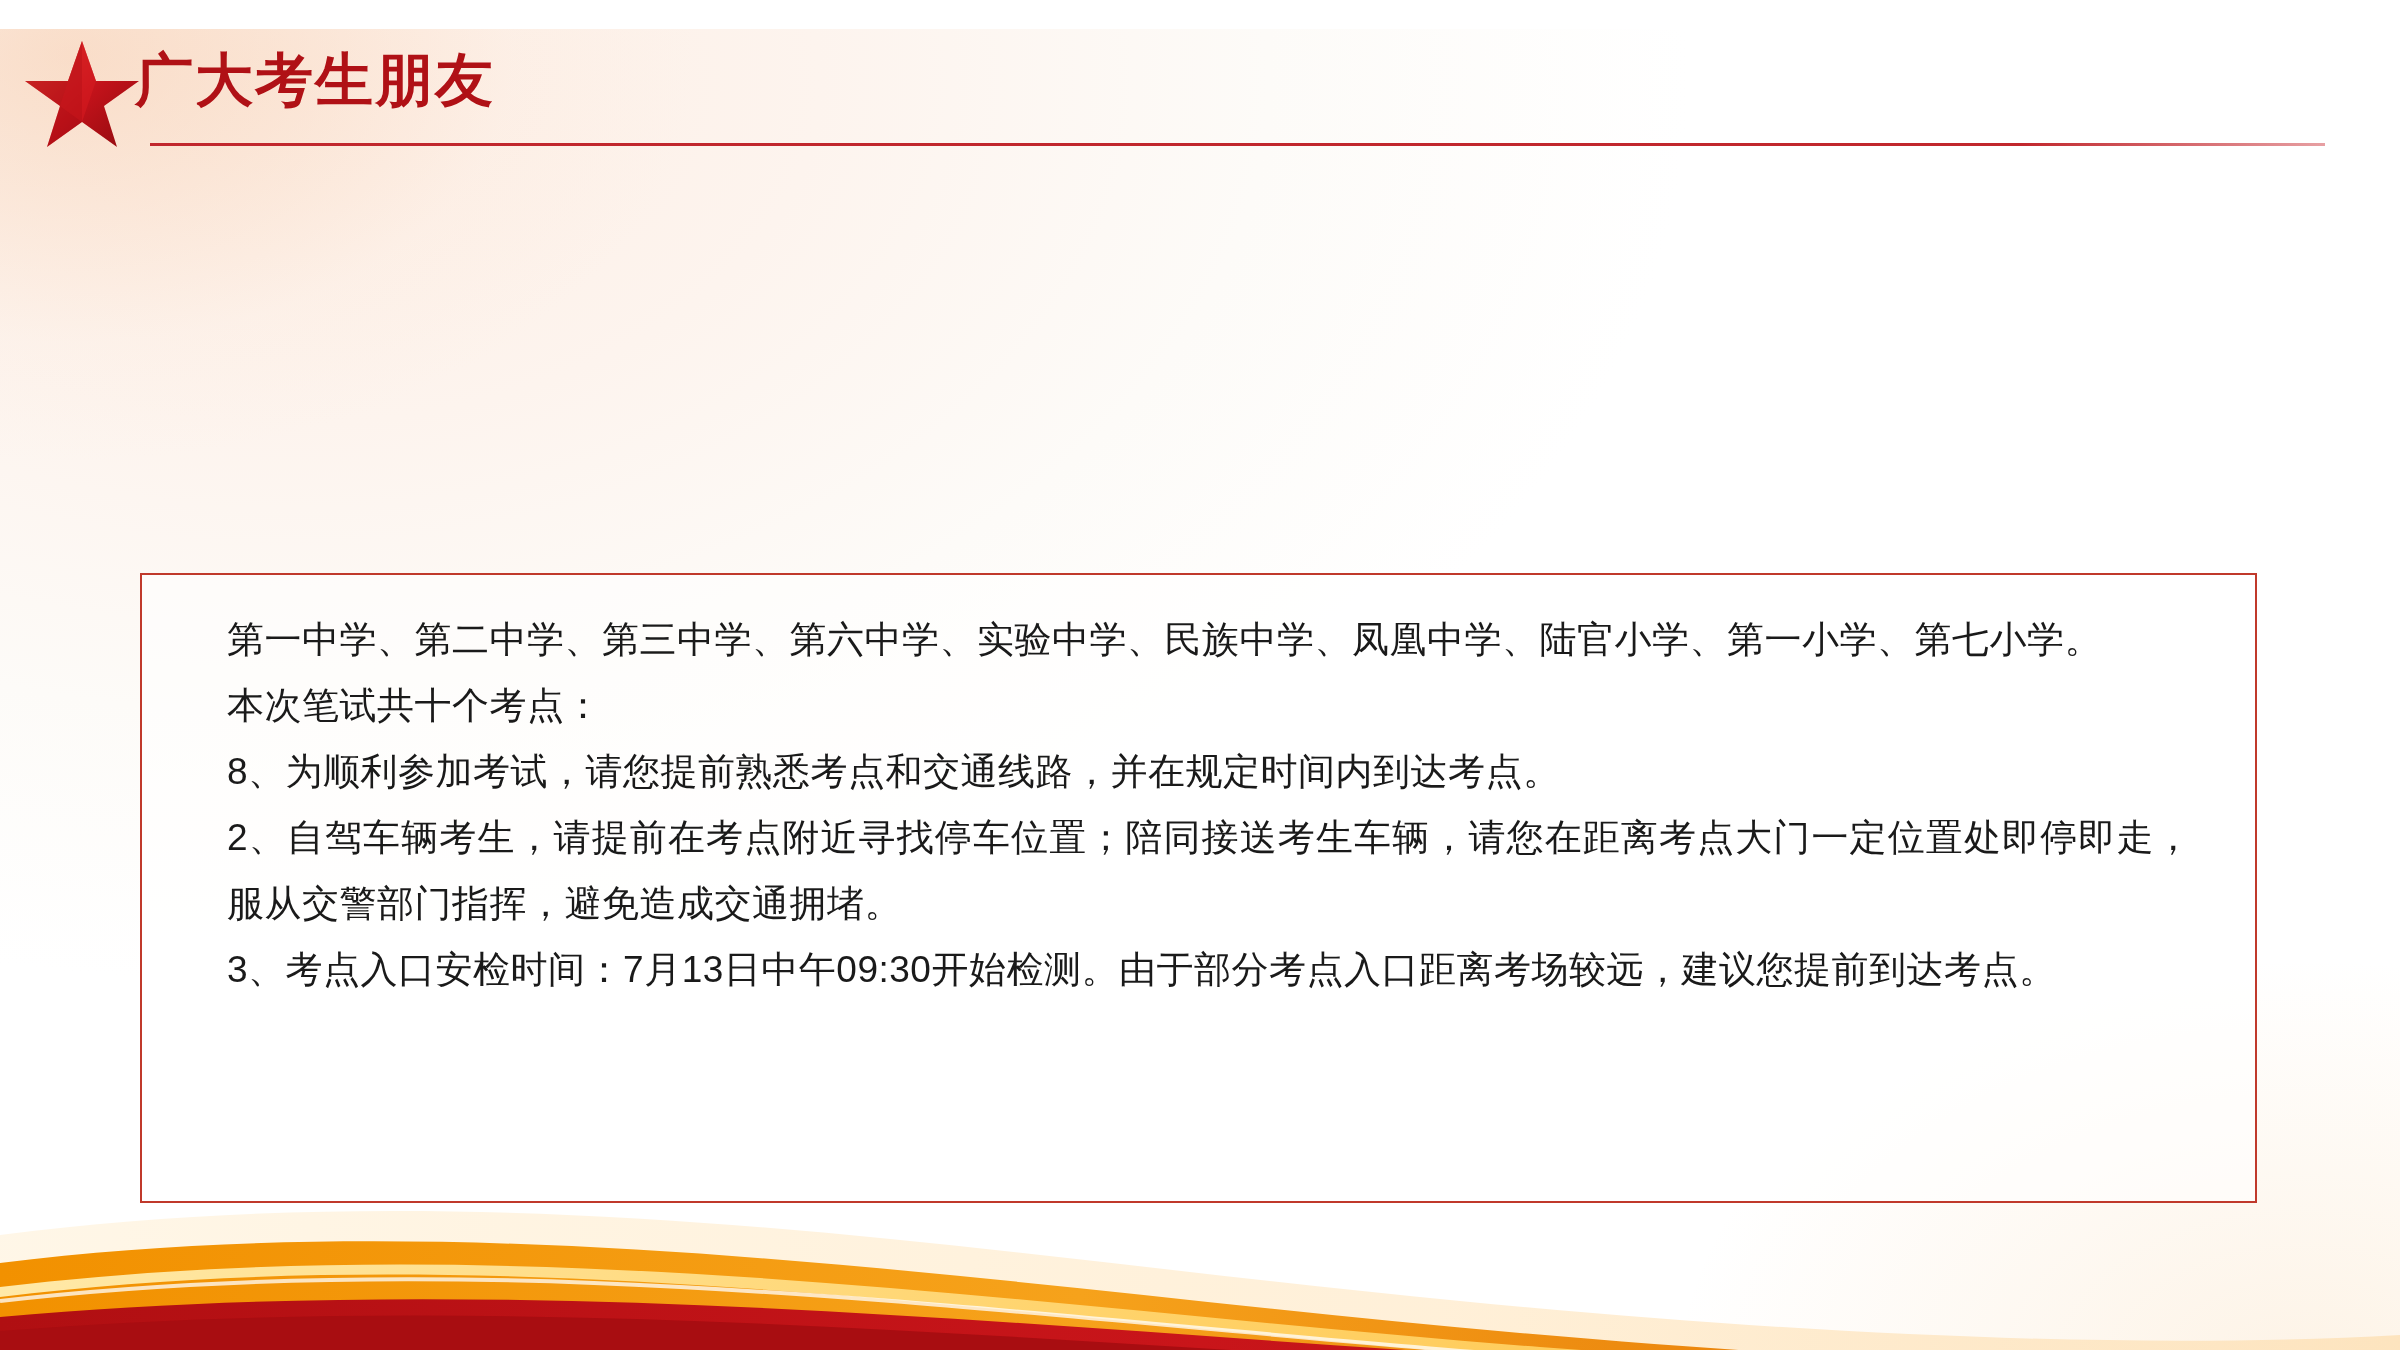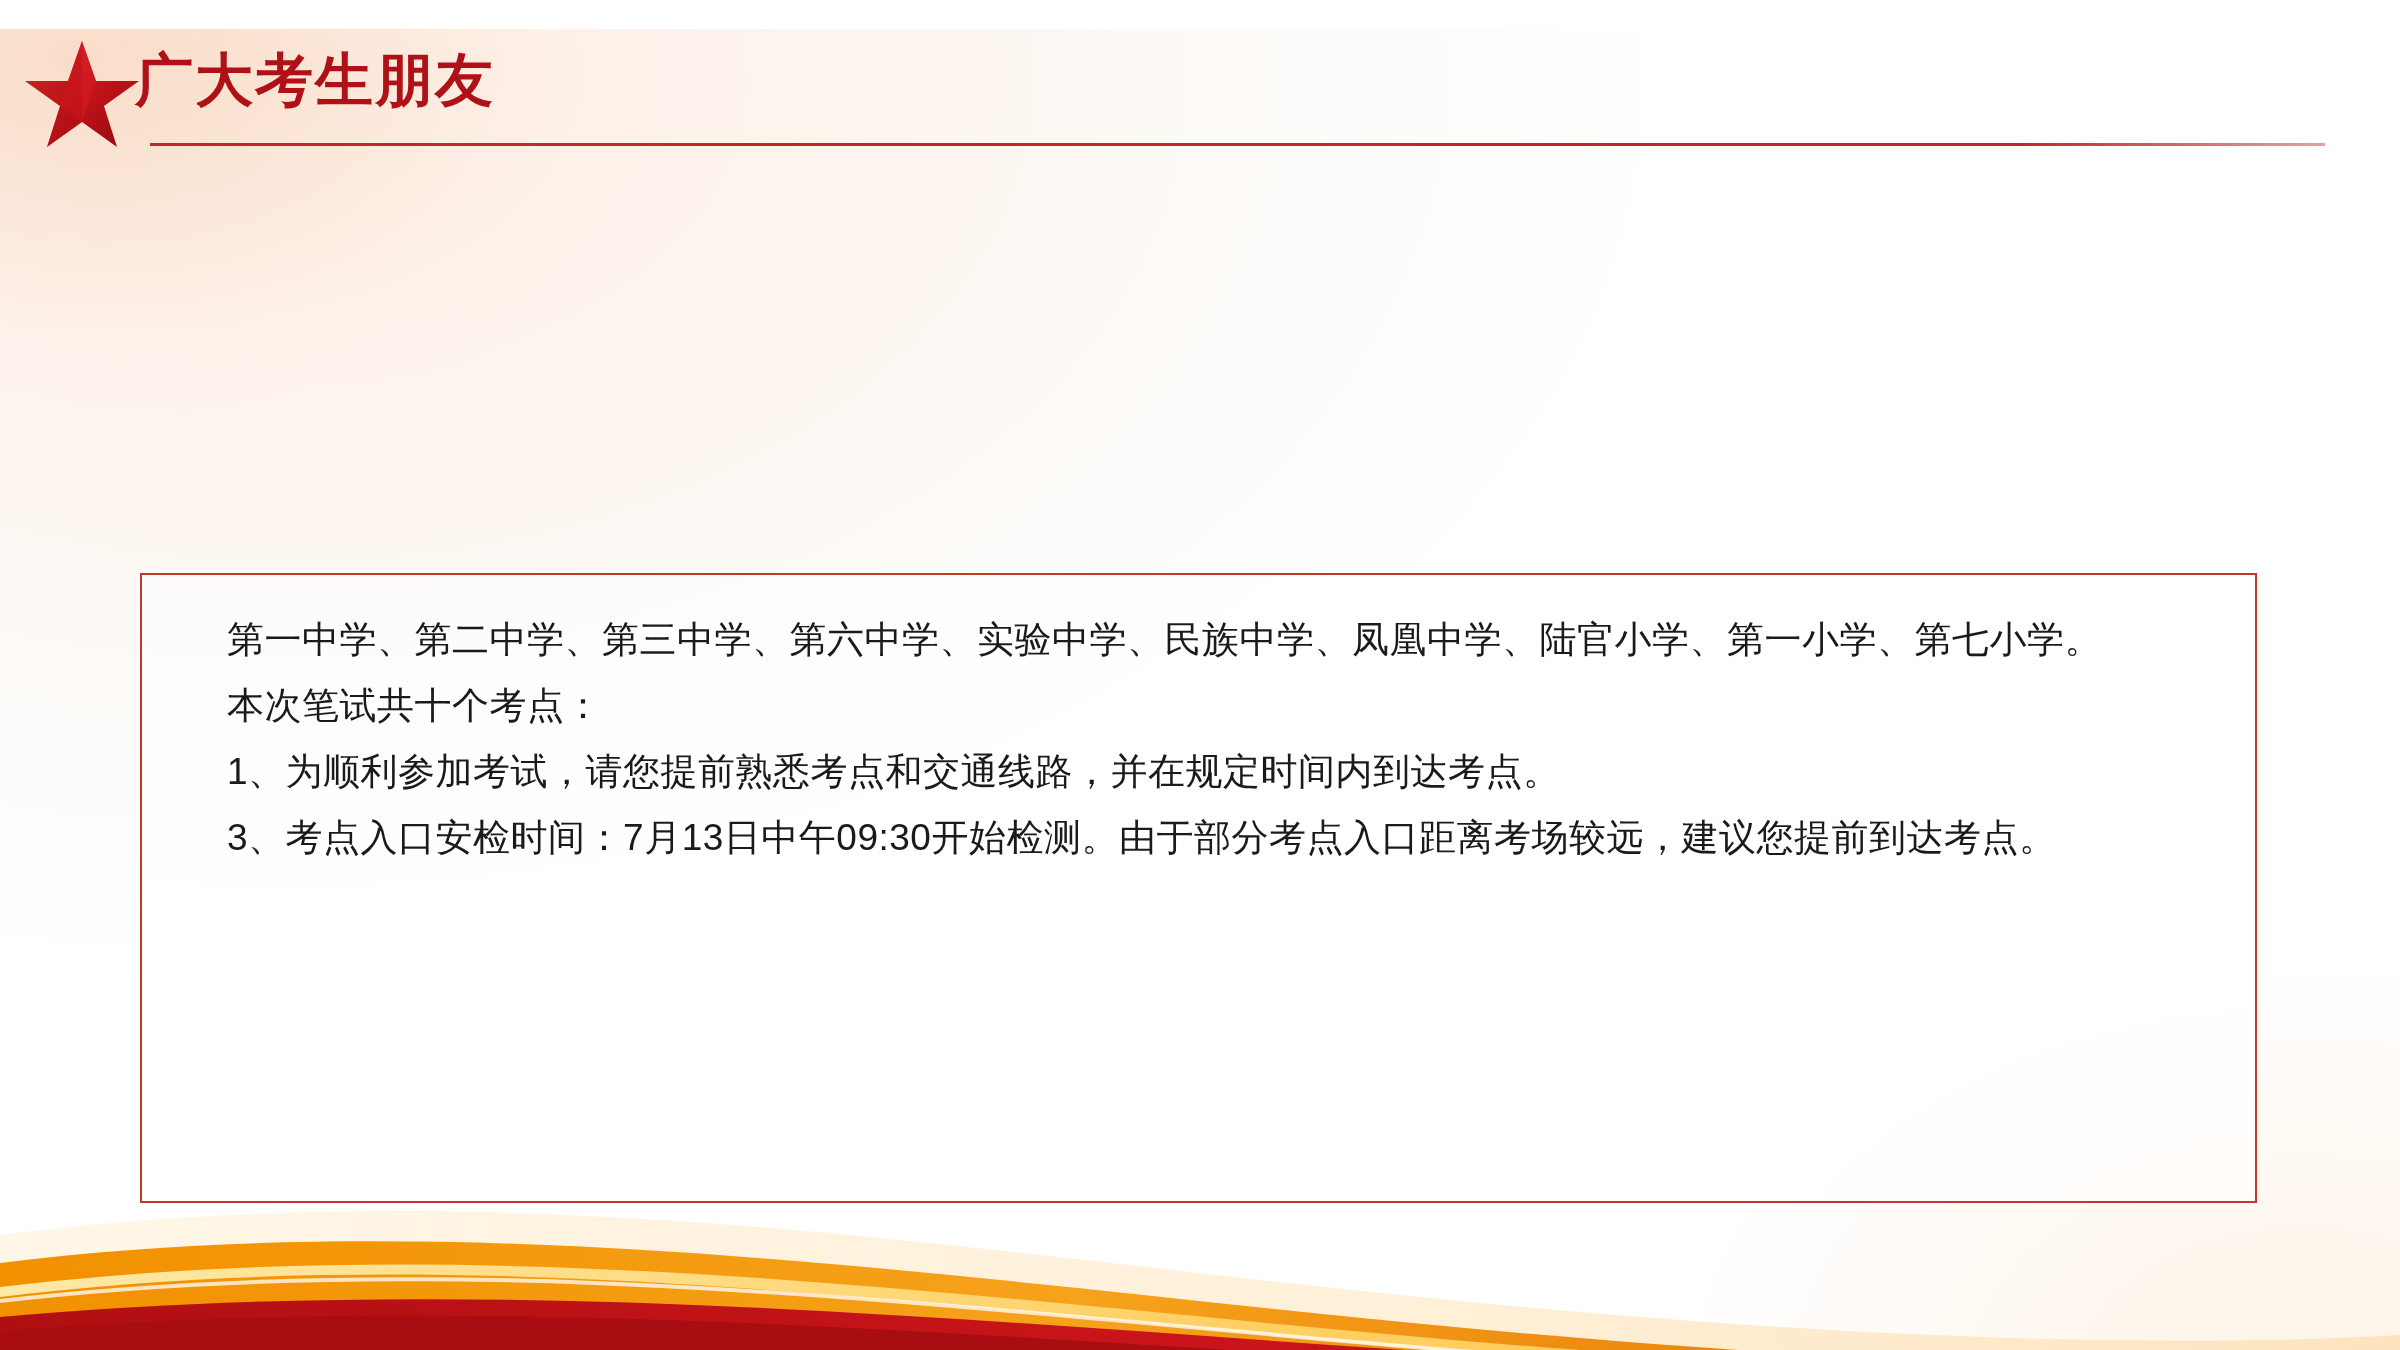--- a/index.html
+++ b/index.html
@@ -148,21 +148,22 @@
     </svg>
     <div class="header-title">广大考生朋友</div>
     <div class="header-rule"></div>
   </div>
 
 
   <div class="body-box">
     <div class="body-inner">
       <div class="body-line">第一中学、第二中学、第三中学、第六中学、实验中学、民族中学、凤凰中学、陆官小学、第一小学、第七小学。</div>
       <div class="body-line">本次笔试共十个考点：</div>
-      <div class="body-line">1、为顺利参加考试，请您提前熟悉考点和交通线路，并在规定时间内到达考点。</div>
+      <div class="body-line">8、为顺利参加考试，请您提前熟悉考点和交通线路，并在规定时间内到达考点。</div>
+      <div class="body-line">2、自驾车辆考生，请提前在考点附近寻找停车位置；陪同接送考生车辆，请您在距离考点大门一定位置处即停即走，服从交警部门指挥，避免造成交通拥堵。</div>
       <div class="body-line">3、考点入口安检时间：7月13日中午09:30开始检测。由于部分考点入口距离考场较远，建议您提前到达考点。</div>
     </div>
   </div>
 
   <svg class="ribbon" viewBox="0 0 2400 330" preserveAspectRatio="none">
     <defs>
       <linearGradient id="gRedDeep" x1="0" y1="0" x2="1" y2="0">
         <stop offset="0%" stop-color="#B00F12"></stop>
         <stop offset="50%" stop-color="#C9151A"></stop>
         <stop offset="100%" stop-color="#9E0C10"></stop>

